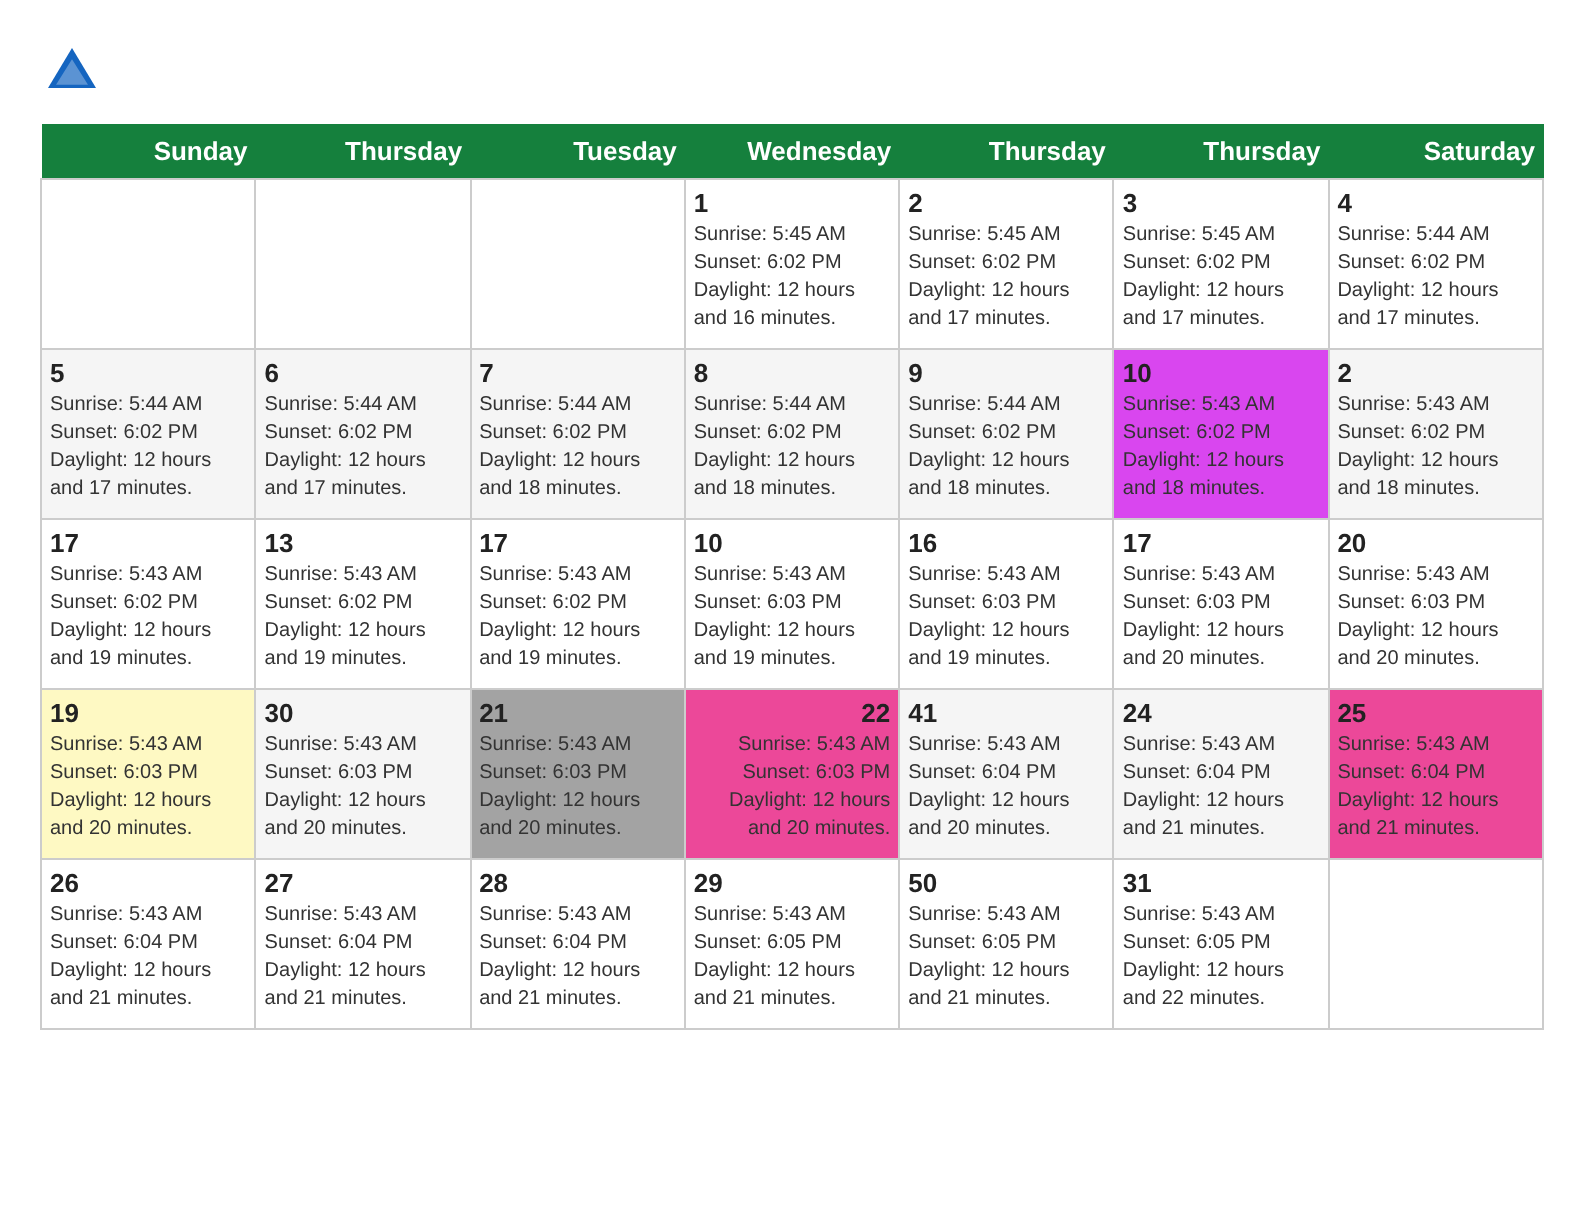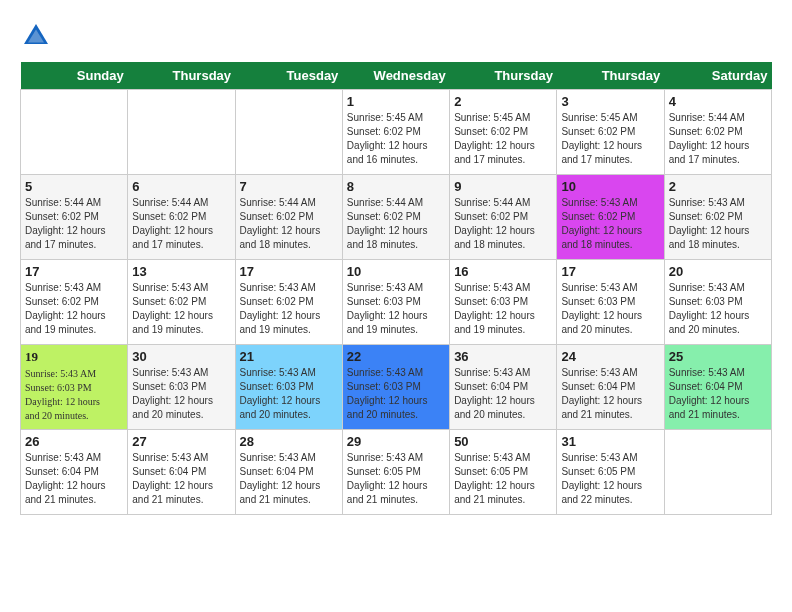--- a/index.html
+++ b/index.html
@@ -246,63 +246,63 @@
         </td>
         <td>
           <div class="day-number">20</div>
           <div class="day-info" style="white-space: pre-line;">Sunrise: 5:43 AM
 Sunset: 6:03 PM
 Daylight: 12 hours
 and 20 minutes.</div>
         </td>
       </tr>
       <tr>
-        <td style="background: #bef264; font-family: Liberation Serif, serif;">
+        <td style="background: #fef9c3;">
           <div class="day-number">19</div>
           <div class="day-info" style="white-space: pre-line;">Sunrise: 5:43 AM
 Sunset: 6:03 PM
 Daylight: 12 hours
 and 20 minutes.</div>
         </td>
         <td style="background: rgb(245, 245, 245);">
           <div class="day-number">30</div>
           <div class="day-info" style="white-space: pre-line;">Sunrise: 5:43 AM
 Sunset: 6:03 PM
 Daylight: 12 hours
 and 20 minutes.</div>
         </td>
-        <td style="background: #7dd3fc;">
+        <td style="background: #a3a3a3;">
           <div class="day-number">21</div>
           <div class="day-info" style="white-space: pre-line;">Sunrise: 5:43 AM
 Sunset: 6:03 PM
 Daylight: 12 hours
 and 20 minutes.</div>
         </td>
-        <td style="background: #3b82f6;">
+        <td style="background: #ec4899; text-align: right;">
           <div class="day-number">22</div>
           <div class="day-info" style="white-space: pre-line;">Sunrise: 5:43 AM
 Sunset: 6:03 PM
 Daylight: 12 hours
 and 20 minutes.</div>
         </td>
         <td style="background: rgb(245, 245, 245);">
-          <div class="day-number">36</div>
+          <div class="day-number">41</div>
           <div class="day-info" style="white-space: pre-line;">Sunrise: 5:43 AM
 Sunset: 6:04 PM
 Daylight: 12 hours
 and 20 minutes.</div>
         </td>
         <td style="background: rgb(245, 245, 245);">
           <div class="day-number">24</div>
           <div class="day-info" style="white-space: pre-line;">Sunrise: 5:43 AM
 Sunset: 6:04 PM
 Daylight: 12 hours
 and 21 minutes.</div>
         </td>
-        <td style="background: #86efac;">
+        <td style="background: #ec4899;">
           <div class="day-number">25</div>
           <div class="day-info" style="white-space: pre-line;">Sunrise: 5:43 AM
 Sunset: 6:04 PM
 Daylight: 12 hours
 and 21 minutes.</div>
         </td>
       </tr>
       <tr>
         <td>
           <div class="day-number">26</div>

